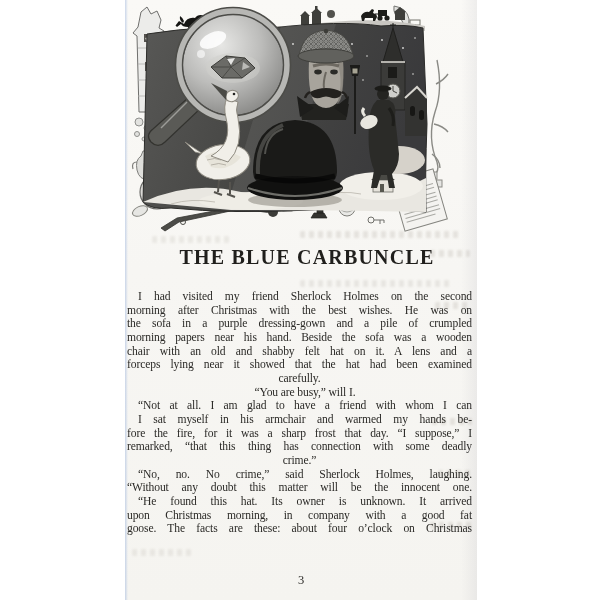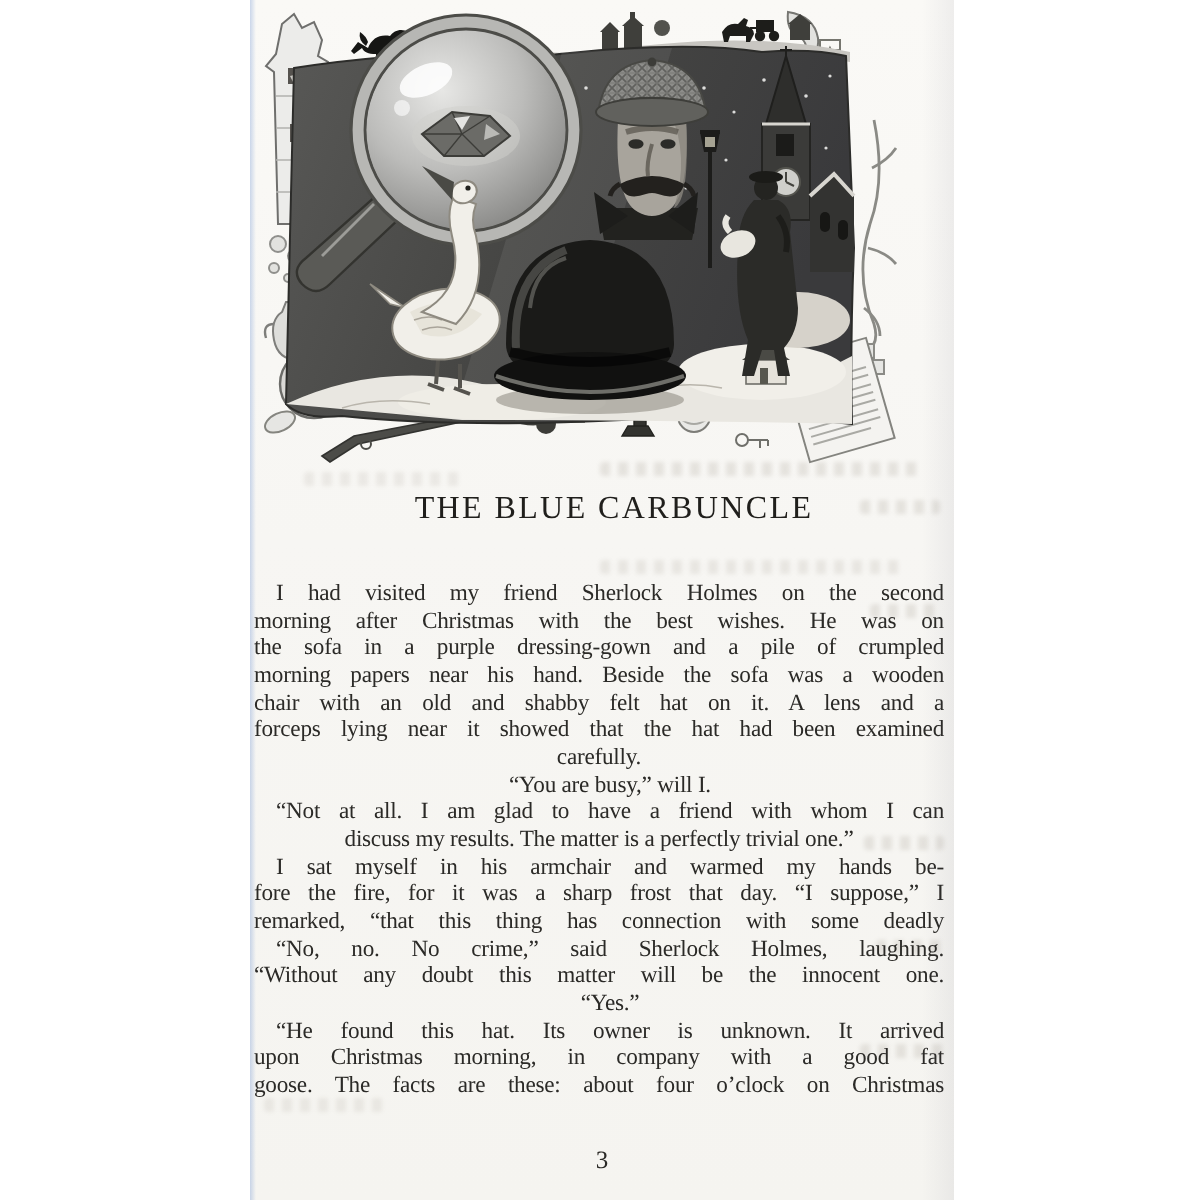--- a/index.html
+++ b/index.html
@@ -12,21 +12,21 @@
   }
   .page::before { content:""; position:absolute; left:0; top:0; width:3px; height:100%;
     background:linear-gradient(90deg,rgba(125,158,214,0.38),rgba(125,158,214,0)); }
   .page::after { content:""; position:absolute; right:0; top:0; width:16px; height:100%;
     background:linear-gradient(90deg,rgba(0,0,0,0),rgba(80,80,105,0.07)); }
 
   .illo { position:absolute; left:6px; top:4px; width:346px; height:228px; }
 
   .title {
     position:absolute; left:0; top:246px; width:100%; text-align:center;
-    font-weight:normal; font-size:16px; letter-spacing:1.2px; color:#201f1c;padding-left:12px;
+    font-weight:bold; font-size:20px; letter-spacing:1.2px; color:#201f1c;padding-left:12px;
   }
 
   .bodytext {
     position:absolute; left:2px; top:290px; width:345px;
     color:#2b2a27; font-size:11.6px; line-height:13.65px; letter-spacing:-0.12px;
   }
   .line { white-space:nowrap; text-align:center; }
   .line.just { white-space:normal; text-align:justify; text-align-last:justify; }
   .line.indent { text-indent:11px; }
 
@@ -326,26 +326,25 @@
   <div class="bodytext">
       <div class="line indent just">I had visited my friend Sherlock Holmes on the second</div>
       <div class="line just">morning after Christmas with the best wishes. He was on</div>
       <div class="line just">the sofa in a purple dressing-gown and a pile of crumpled</div>
       <div class="line just">morning papers near his hand. Beside the sofa was a wooden</div>
       <div class="line just">chair with an old and shabby felt hat on it. A lens and a</div>
       <div class="line just">forceps lying near it showed that the hat had been examined</div>
       <div class="line">carefully.</div>
       <div class="line indent">“You are busy,” will I.</div>
       <div class="line indent just">“Not at all. I am glad to have a friend with whom I can</div>
-      <div class="line">discuss my results. The matter is a perfectly trivial one.”</div>
       <div class="line indent just">I sat myself in his armchair and warmed my hands be-</div>
       <div class="line just">fore the fire, for it was a sharp frost that day. “I suppose,” I</div>
       <div class="line just">remarked, “that this thing has connection with some deadly</div>
+      <div class="line">crime.”</div>
       <div class="line indent just">“No, no. No crime,” said Sherlock Holmes, laughing.</div>
       <div class="line just">“Without any doubt this matter will be the innocent one.</div>
-      <div class="line indent">“Yes.”</div>
       <div class="line indent just">“He found this hat. Its owner is unknown. It arrived</div>
       <div class="line just">upon Christmas morning, in company with a good fat</div>
       <div class="line just">goose. The facts are these: about four o’clock on Christmas</div>
     </div>
 
   <div class="pagenum">3</div>
 </div>
 
 </body></html>

